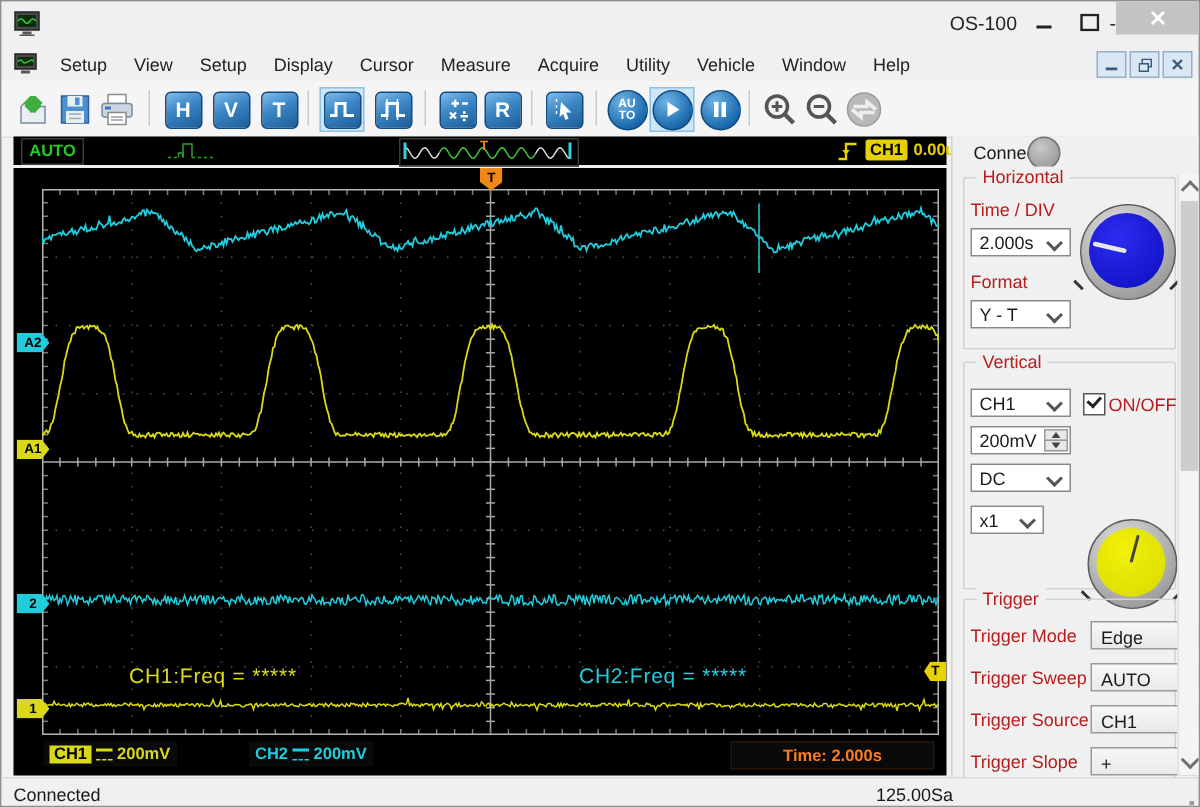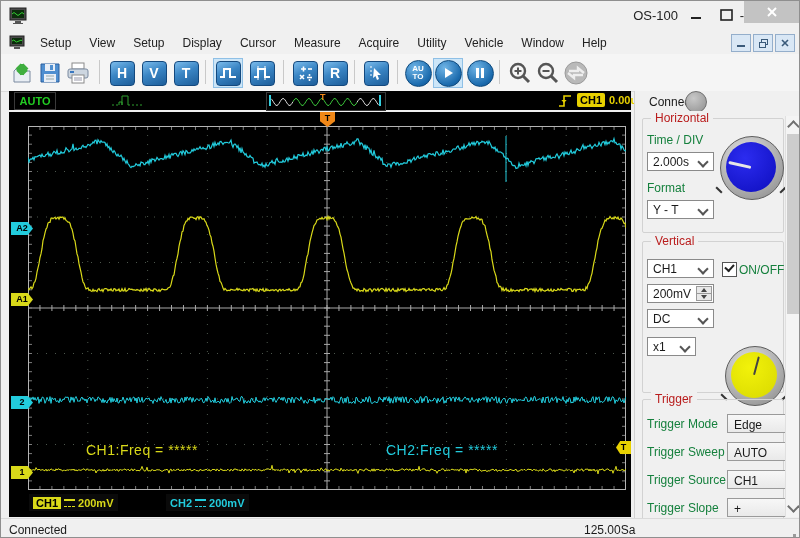--- a/index.html
+++ b/index.html
@@ -39,21 +39,21 @@
   .freq{font-size:14px;font-weight:normal;letter-spacing:.5px}
   .chanbox{height:17px;background:#0a0a0a;display:flex;align-items:center;padding:0 4px;font-weight:bold;font-size:11px}
   .dc{display:inline-block;width:11px;height:5px;border-top:2px solid currentColor;border-bottom:1px dashed currentColor;margin:0 3px}
   
   #panel{left:633px;top:90px;width:167px;height:427px;background:#f0f0f0;border-left:1px solid #d2d2d2}
   .group{border:1px solid #d2d2d2;border-radius:2px}
   .group-title{position:absolute;top:-8px;left:8px;background:#f0f0f0;padding:0 4px;font-size:12px;color:#b91c1c}
   .combo{background:#fff;border:1px solid #8a8a8a;height:19px;display:flex;align-items:center;
          padding-left:5px;box-sizing:border-box;font-size:12px}
   .chev{position:absolute;right:6px;top:5px;width:6px;height:6px;border-right:2px solid #555;border-bottom:2px solid #555;transform:rotate(45deg)}
-  .panel-label{font-size:12px;color:#15803d}
+  .panel-label{font-size:12px;color:#b91c1c}
   .valbtn{width:72px;height:19px;background:linear-gradient(#f7f7f7,#e9e9e9);border:1px solid #9a9a9a;
           display:flex;align-items:flex-end;padding-left:6px;box-sizing:border-box;font-size:12px}
   .knob-ring{border-radius:50%;background:radial-gradient(circle at 40% 32%,#e6e6e6,#9a9a9a 78%,#6f6f6f);border:1px solid #5d5d5d}
   .knob-face{position:absolute;border-radius:50%}
   .ptr{position:absolute;transform-origin:0 50%;border-radius:2px}
   .ktick{position:absolute;width:8px;height:2px;background:#333}
   .spinbtn{position:absolute;right:1px;width:16px;height:8px;background:#e8e8e8;border:1px solid #9a9a9a;
            display:flex;align-items:center;justify-content:center;box-sizing:border-box}
   .tri-up{width:0;height:0;border-left:3px solid transparent;border-right:3px solid transparent;border-bottom:4px solid #444}
   .tri-dn{width:0;height:0;border-left:3px solid transparent;border-right:3px solid transparent;border-top:4px solid #444}
@@ -615,20 +615,21 @@
     <div class="abs chanbox" style="left:20px;top:382px;color:#d9d919">
       <span style="background:#d9d919;color:#000;padding:0 3px">CH1</span>
       <span class="dc"></span>
       <span>200mV</span>
     </div>
     <div class="abs chanbox" style="left:157px;top:382px;color:#22ccdd">
       <span>CH2</span>
       <span class="dc"></span>
       <span>200mV</span>
     </div>
+    <div class="abs chanbox" style="left:478px;top:382px;width:126px;justify-content:center;color:#ff7a1e;border:1px solid #2a1505">Time: 2.000s</div>
   </div>
 
   <div class="abs" id="panel">
     <div class="abs" style="left:14px;top:4px">Connect</div>
     <div class="abs" style="left:50px;top:0;width:20px;height:20px;border-radius:50%;background:radial-gradient(circle at 38% 32%,#c8c8c8,#8f8f8f);border:1px solid #6f6f6f"></div>
 
     <div class="abs group" style="left:7px;top:27px;width:140px;height:113px">
       <span class="group-title">Horizontal</span>
       <div class="abs panel-label" style="left:4px;top:14px">Time / DIV</div>
       <div class="abs combo" style="left:4px;top:33px;width:67px">

